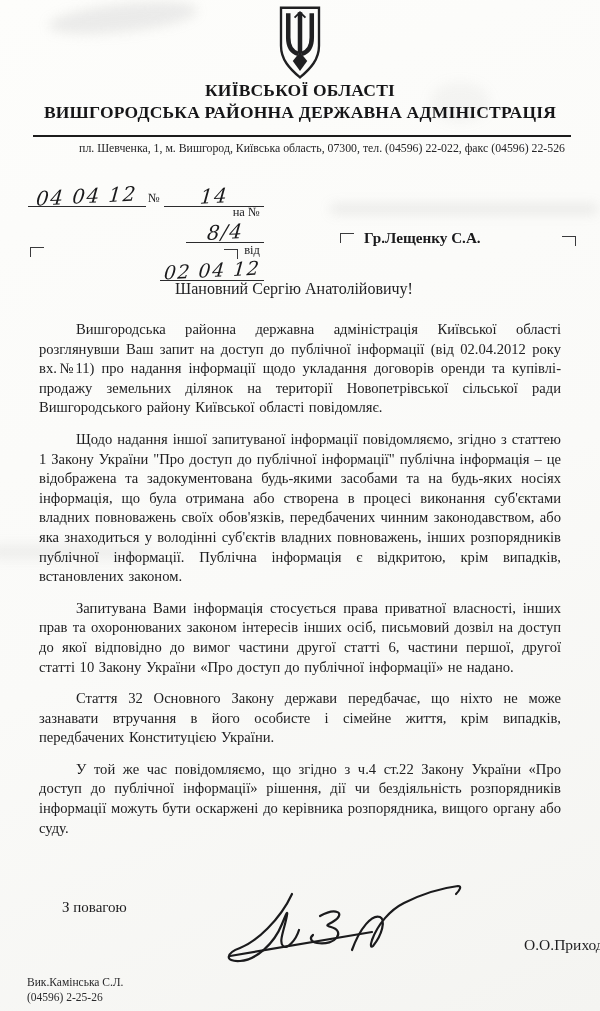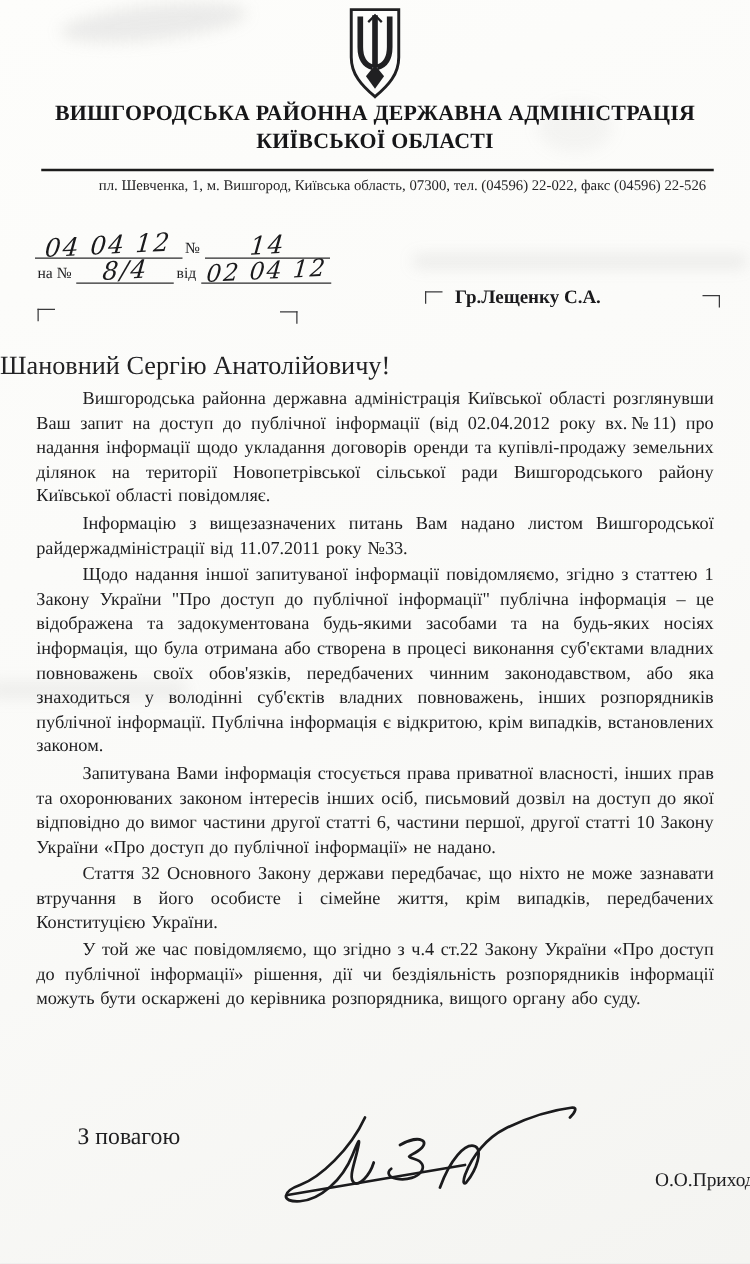--- a/index.html
+++ b/index.html
@@ -19,40 +19,40 @@
 
   .org{position:absolute;left:0;right:0;top:80px;text-align:center;font-weight:bold;
        font-size:17.5px;line-height:21.5px;letter-spacing:.2px;color:#161618;}
   .rule{position:absolute;left:33px;right:29px;top:135px;border-top:2px solid #1c1c1c;}
   .addr{position:absolute;left:0;right:0;top:140px;text-align:center;font-size:11.8px;line-height:16.5px;color:#242426;margin-left:44px;}
   .addr .u{text-decoration:underline;}
   .addr .gap{display:inline-block;width:20px;}
 
   .ref{position:absolute;left:28px;top:185px;font-size:12.5px;color:#232325;}
   .ref-row{display:flex;align-items:flex-end;}
-  .ref-row.r2{margin-top:-2px;}
+  .ref-row.r2{margin-top:-2px;flex-direction:column;}
   .plabel{padding:0 4px 1px 2px;}
   .uline{display:inline-block;border-bottom:1.4px solid #2b2b2d;text-align:center;position:relative;}
   .hand{font-family:"DejaVu Serif",serif;font-style:italic;font-size:20px;line-height:20px;
         display:inline-block;transform:rotate(-3deg) skewX(-8deg);color:#1a1a1c;letter-spacing:1.5px;
         position:relative;top:1px;white-space:nowrap;}
   .hand.small{font-size:19px;}
 
   .bracket{position:absolute;width:13px;height:9px;}
   .bracket.tl{border-left:1.6px solid #3a3a3c;border-top:1.6px solid #3a3a3c;}
   .bracket.tr{border-right:1.6px solid #3a3a3c;border-top:1.6px solid #3a3a3c;}
 
   .recipient{position:absolute;left:364px;top:229px;font-weight:bold;font-size:15.2px;color:#1a1a1c;text-align:center;}
-  .salutation{position:absolute;left:0;right:12px;top:280px;font-size:21px;color:#222224;}
+  .salutation{position:absolute;left:0;right:12px;top:280px;text-align:center;font-size:16px;color:#222224;}
 
   .body-text{position:absolute;left:27px;right:27px;top:308px;}
-  .body-text p{margin:2px;text-indent:37px;text-align:justify;font-size:14.6px;line-height:19.6px;
+  .body-text p{margin:12px;text-indent:37px;text-align:justify;font-size:14.6px;line-height:19.6px;
                color:#202022;word-spacing:1px;}
 
-  .valediction{position:absolute;left:62px;top:899px;font-size:19px;text-align:right;}
+  .valediction{position:absolute;left:62px;top:899px;font-size:15px;text-align:right;}
   .signer-title{position:absolute;left:27px;top:933px;font-weight:bold;font-size:15.5px;}
   .signer-name{position:absolute;left:478px;top:936px;font-weight:normal;font-size:15.5px;margin-left:46px;}
   .signature{position:absolute;left:222px;top:880px;}
   .executor{position:absolute;left:27px;top:975px;font-size:11.5px;line-height:15px;color:#2a2a2c;}
 </style>
 </head>
 <body>
 
 <div class="page">
 
@@ -66,22 +66,22 @@
       <path d="M9 3 H51 V45 C51 60 42 70 30 80 C18 70 9 60 9 45 Z" fill="none" stroke="#202022" stroke-width="2.6"></path>
       <path d="M17 9 V36 C17 47 21 52 28 54" fill="none" stroke="#202022" stroke-width="5"></path>
       <path d="M43 9 V36 C43 47 39 52 32 54" fill="none" stroke="#202022" stroke-width="5"></path>
       <path d="M30 8 V54" fill="none" stroke="#202022" stroke-width="5"></path>
       <path d="M30 52 L22 62 L30 73 L38 62 Z" fill="#202022"></path>
       <path d="M24 14 L30 8 L36 14" fill="none" stroke="#202022" stroke-width="2"></path>
     </svg>
   </div>
 
   <div class="org">
+    <div>КИЇВСЬКОЇ ОБЛАСТІ</div>
     <div>ВИШГОРОДСЬКА РАЙОННА ДЕРЖАВНА АДМІНІСТРАЦІЯ</div>
-    <div>КИЇВСЬКОЇ ОБЛАСТІ</div>
   </div>
 
   <div class="rule"></div>
 
   <div class="addr">
     <div>пл. Шевченка, 1, м. Вишгород, Київська область, 07300, тел. (04596) 22-022, факс (04596) 22-526</div>
   </div>
 
   <div class="ref">
     <div class="ref-row">
@@ -101,21 +101,20 @@
   <div class="bracket tr" style="left:224px;top:249px;"></div>
   <div class="bracket tl" style="left:340px;top:233px;"></div>
   <div class="bracket tr" style="left:562px;top:236px;"></div>
 
   <div class="recipient">Гр.Лещенку С.А.</div>
 
   <div class="salutation">Шановний Сергію Анатолійовичу!</div>
 
   <div class="body-text">
     <p>Вишгородська районна державна адміністрація Київської області розглянувши Ваш запит на доступ до публічної інформації (від 02.04.2012 року вх.№11) про надання інформації щодо укладання договорів оренди та купівлі-продажу земельних ділянок на території Новопетрівської сільської ради Вишгородського району Київської області повідомляє.</p>
-    <p>Інформацію з вищезазначених питань Вам надано листом Вишгородської райдержадміністрації від 11.07.2011 року №33.</p>
     <p>Щодо надання іншої запитуваної інформації повідомляємо, згідно з статтею 1 Закону України "Про доступ до публічної інформації" публічна інформація – це відображена та задокументована будь-якими засобами та на будь-яких носіях інформація, що була отримана або створена в процесі виконання суб'єктами владних повноважень своїх обов'язків, передбачених чинним законодавством, або яка знаходиться у володінні суб'єктів владних повноважень, інших розпорядників публічної інформації.  Публічна інформація є відкритою, крім випадків, встановлених законом.</p>
     <p>Запитувана Вами інформація стосується права приватної власності, інших прав та охоронюваних законом інтересів інших осіб, письмовий дозвіл на доступ до якої відповідно до вимог частини другої статті 6, частини першої, другої статті 10 Закону України «Про доступ до публічної інформації» не надано.</p>
     <p>Стаття 32 Основного Закону держави передбачає, що ніхто не може зазнавати втручання в його особисте і сімейне життя, крім випадків, передбачених Конституцією України.</p>
     <p>У той же час повідомляємо, що згідно з ч.4 ст.22 Закону України «Про доступ до публічної інформації» рішення, дії чи  бездіяльність розпорядників інформації можуть бути оскаржені до керівника розпорядника, вищого органу або суду.</p>
   </div>
 
   <div class="valediction">З повагою</div>
 
   <div class="signature">
     <svg width="240" height="88" viewBox="0 0 240 88" aria-hidden="true">
@@ -123,14 +122,18 @@
         <path d="M70 14 C58 40 34 62 18 68 C4 73 2 82 18 81 C34 80 52 64 60 44 C64 34 67 27 64 40 C61 53 57 62 61 66 C65 70 74 60 77 50"></path>
         <path d="M8 76 L150 52"></path>
         <path d="M98 36 C114 27 124 33 112 41 C106 45 102 45 109 47 C124 51 114 66 95 63 C89 62 87 58 91 55"></path>
         <path d="M130 70 C138 48 150 34 158 37 C164 40 160 55 151 66 C149 68 148 66 150 60 C156 44 168 30 182 23 C202 13 220 8 236 6 C240 6 238 10 234 14"></path>
       </g>
     </svg>
   </div>
 
   <div class="signer-name">О.О.Приходько</div>
 
+  <div class="executor">
+    <div>Вик.Камінська С.Л.</div>
+    <div>(04596) 2-25-26</div>
+  </div>
 
 </div>
 
 </body></html>

